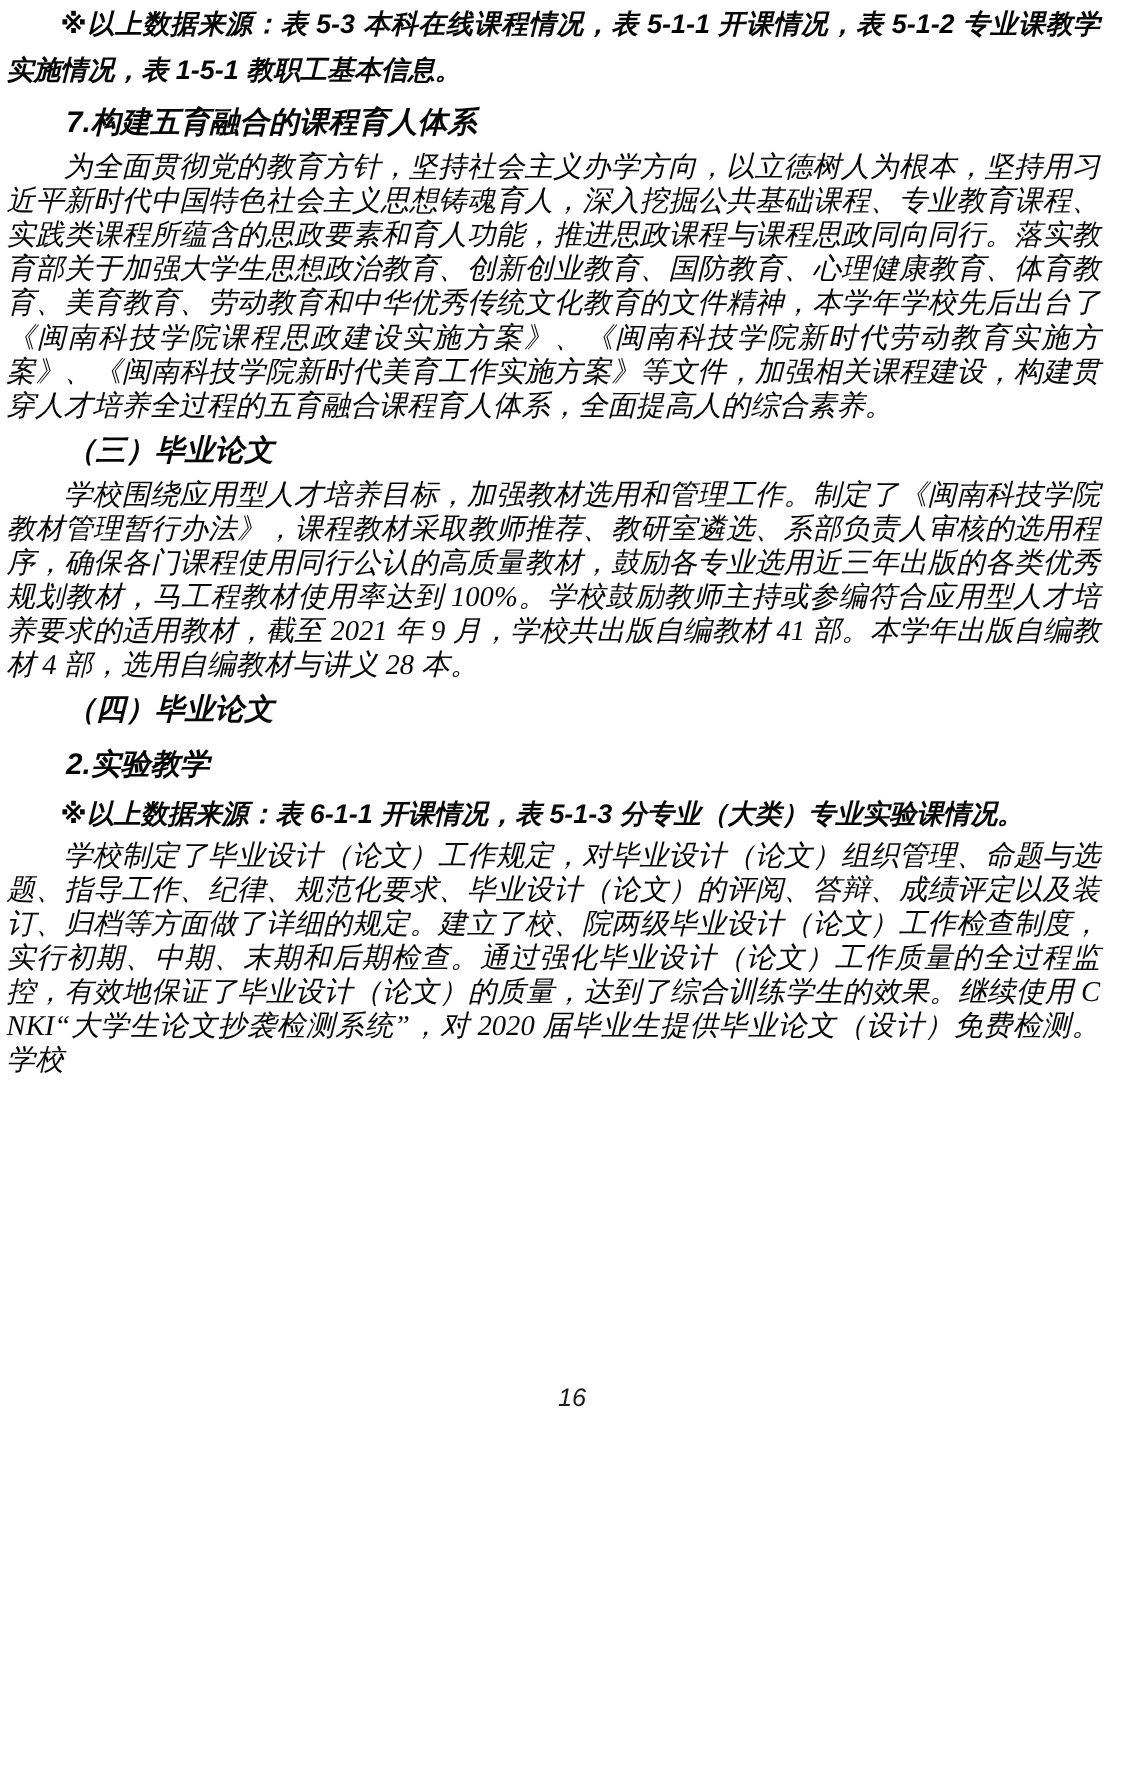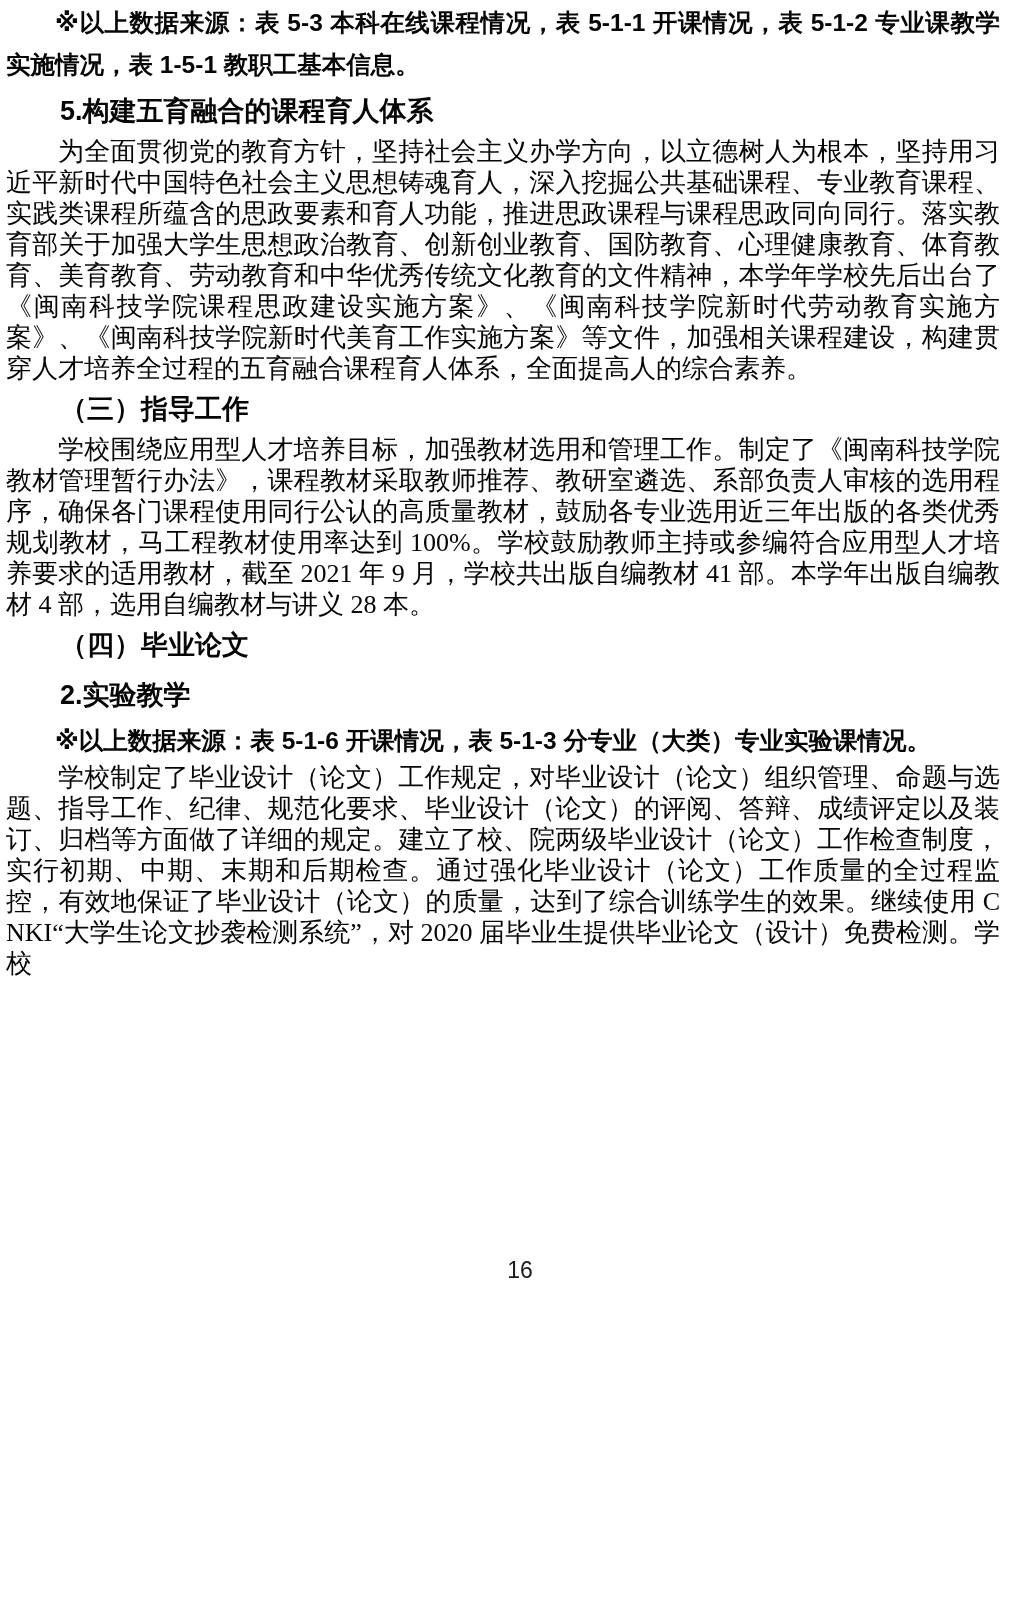--- a/index.html
+++ b/index.html
@@ -11,20 +11,21 @@
     position: relative;
     width: 1024px;
     height: 1292px;
     margin: 0 auto;
     background: #ffffff;
     color: #000000;
     font-family: "Liberation Serif", "DejaVu Serif", serif;
     box-sizing: border-box;
     padding: 2px 24px 0 6px;
     overflow: hidden;
+    font-style: italic;
   }
   .doc-block {
     margin: 0;
     text-align: justify;
     word-break: break-all;
     color: #060606;
   }
   
   .para {
     font-size: 26px;
@@ -61,33 +62,33 @@
     font-family: "Liberation Sans", "DejaVu Sans", sans-serif;
   }
 </style>
 </head>
 <body>
 
 <div class="page">
 
   <p class="doc-block note">※以上数据来源：表 5-3 本科在线课程情况，表 5-1-1 开课情况，表 5-1-2 专业课教学实施情况，表 1-5-1 教职工基本信息。</p>
 
-  <h3 class="doc-block heading">5.构建五育融合的课程育人体系</h3>
+  <h3 class="doc-block heading">7.构建五育融合的课程育人体系</h3>
 
   <p class="doc-block para">为全面贯彻党的教育方针，坚持社会主义办学方向，以立德树人为根本，坚持用习近平新时代中国特色社会主义思想铸魂育人，深入挖掘公共基础课程、专业教育课程、实践类课程所蕴含的思政要素和育人功能，推进思政课程与课程思政同向同行。落实教育部关于加强大学生思想政治教育、创新创业教育、国防教育、心理健康教育、体育教育、美育教育、劳动教育和中华优秀传统文化教育的文件精神，本学年学校先后出台了《闽南科技学院课程思政建设实施方案》、《闽南科技学院新时代劳动教育实施方案》、《闽南科技学院新时代美育工作实施方案》等文件，加强相关课程建设，构建贯穿人才培养全过程的五育融合课程育人体系，全面提高人的综合素养。</p>
 
-  <h3 class="doc-block heading">（三）指导工作</h3>
+  <h3 class="doc-block heading">（三）毕业论文</h3>
 
   <p class="doc-block para">学校围绕应用型人才培养目标，加强教材选用和管理工作。制定了《闽南科技学院教材管理暂行办法》，课程教材采取教师推荐、教研室遴选、系部负责人审核的选用程序，确保各门课程使用同行公认的高质量教材，鼓励各专业选用近三年出版的各类优秀规划教材，马工程教材使用率达到 100%。学校鼓励教师主持或参编符合应用型人才培养要求的适用教材，截至 2021 年 9 月，学校共出版自编教材 41 部。本学年出版自编教材 4 部，选用自编教材与讲义 28 本。</p>
 
   <h3 class="doc-block heading">（四）毕业论文</h3>
 
   <h3 class="doc-block heading">2.实验教学</h3>
 
 
-  <p class="doc-block note" style="text-indent: 2em;">※以上数据来源：表 5-1-6 开课情况，表 5-1-3 分专业（大类）专业实验课情况。</p>
+  <p class="doc-block note" style="text-indent: 2em;">※以上数据来源：表 6-1-1 开课情况，表 5-1-3 分专业（大类）专业实验课情况。</p>
 
 
   <p class="doc-block para">学校制定了毕业设计（论文）工作规定，对毕业设计（论文）组织管理、命题与选题、指导工作、纪律、规范化要求、毕业设计（论文）的评阅、答辩、成绩评定以及装订、归档等方面做了详细的规定。建立了校、院两级毕业设计（论文）工作检查制度，实行初期、中期、末期和后期检查。通过强化毕业设计（论文）工作质量的全过程监控，有效地保证了毕业设计（论文）的质量，达到了综合训练学生的效果。继续使用 CNKI“大学生论文抄袭检测系统”，对 2020 届毕业生提供毕业论文（设计）免费检测。学校</p>
 
   <div class="footer">16</div>
 
 </div>
 
 </body></html>

